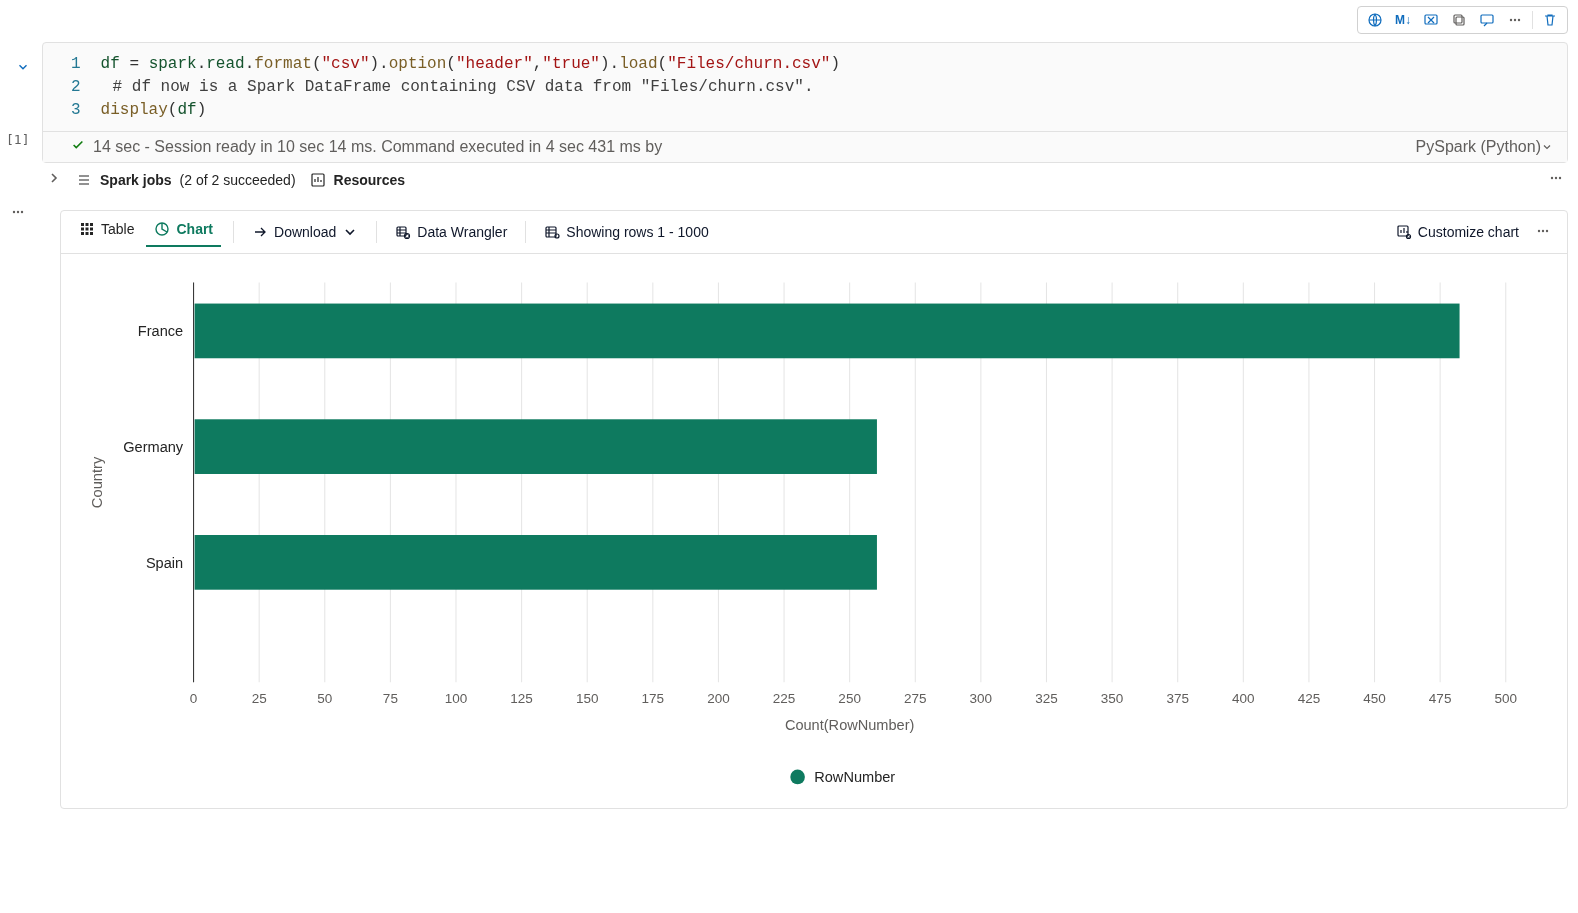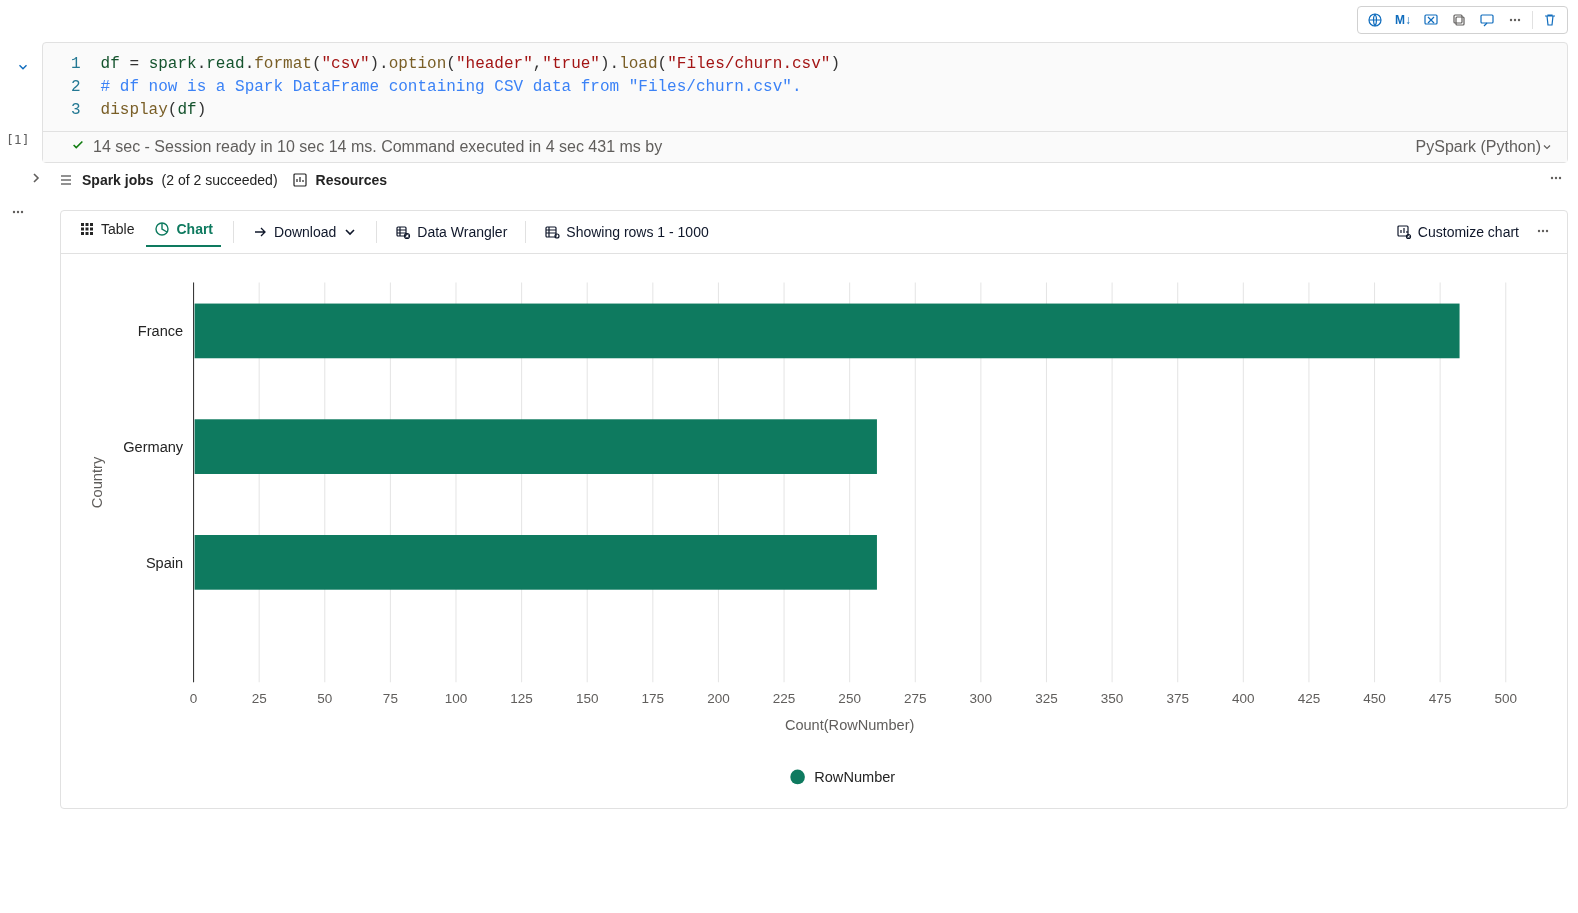--- a/index.html
+++ b/index.html
@@ -20,31 +20,31 @@
   
   .code-cell{position:absolute;left:42px;top:42px;right:10px;border:1px solid #e1e1e1;border-radius:4px;background:#fafafa;}
   .code-body{display:flex;padding:10px 16px 8px 28px;font-family:Consolas,"Courier New",monospace;font-size:16px;line-height:1.45;}
   .gutter{color:#237893;text-align:right;padding-right:20px;user-select:none;}
   .gutter div{height:23px;}
   .code{white-space:pre;}
   .tk-var{color:#14532d;}
   .tk-op{color:#333;}
   .tk-fn{color:#795e26;}
   .tk-str{color:#a31515;}
-  .tk-cmt{color:#3b82f6;}
+  .tk-cmt{color:#404040;margin-left:12px;}
 
   .cell-status{display:flex;align-items:center;justify-content:space-between;padding:6px 14px 6px 28px;border-top:1px solid #e1e1e1;background:#fafafa;color:#605e5c;font-size:16px;}
   .cell-status .left{display:flex;align-items:center;gap:8px;}
   .check{color:#107c10;}
   .cell-status .right{display:flex;align-items:center;cursor:pointer;}
 
   .cell-idx{position:absolute;left:6px;top:132px;color:#616161;font-family:Consolas,monospace;font-size:13px;}
 
   
-  .jobs-row{position:absolute;left:24px;top:164px;right:10px;display:flex;align-items:center;gap:14px;padding:6px 4px;}
+  .jobs-row{position:absolute;left:42px;top:164px;right:10px;display:flex;align-items:center;gap:14px;padding:6px 4px;}
   .jobs-row .caret{color:#605e5c;cursor:pointer;}
   .jobs-row .group{display:flex;align-items:center;gap:8px;color:#242424;font-weight:600;cursor:pointer;}
   .jobs-row .group .sub{font-weight:400;}
   .jobs-row .more{margin-left:auto;cursor:pointer;color:#605e5c;}
 
   .left-dots{position:absolute;left:10px;top:204px;color:#605e5c;cursor:pointer;}
 
   
   .output{position:absolute;left:60px;top:210px;right:10px;bottom:104px;border:1px solid #e1e1e1;border-radius:4px;background:#fff;display:flex;flex-direction:column;}
   .out-toolbar{display:flex;align-items:center;gap:4px;padding:6px 10px;border-bottom:1px solid #e1e1e1;flex-wrap:nowrap;justify-content:space-between;}

